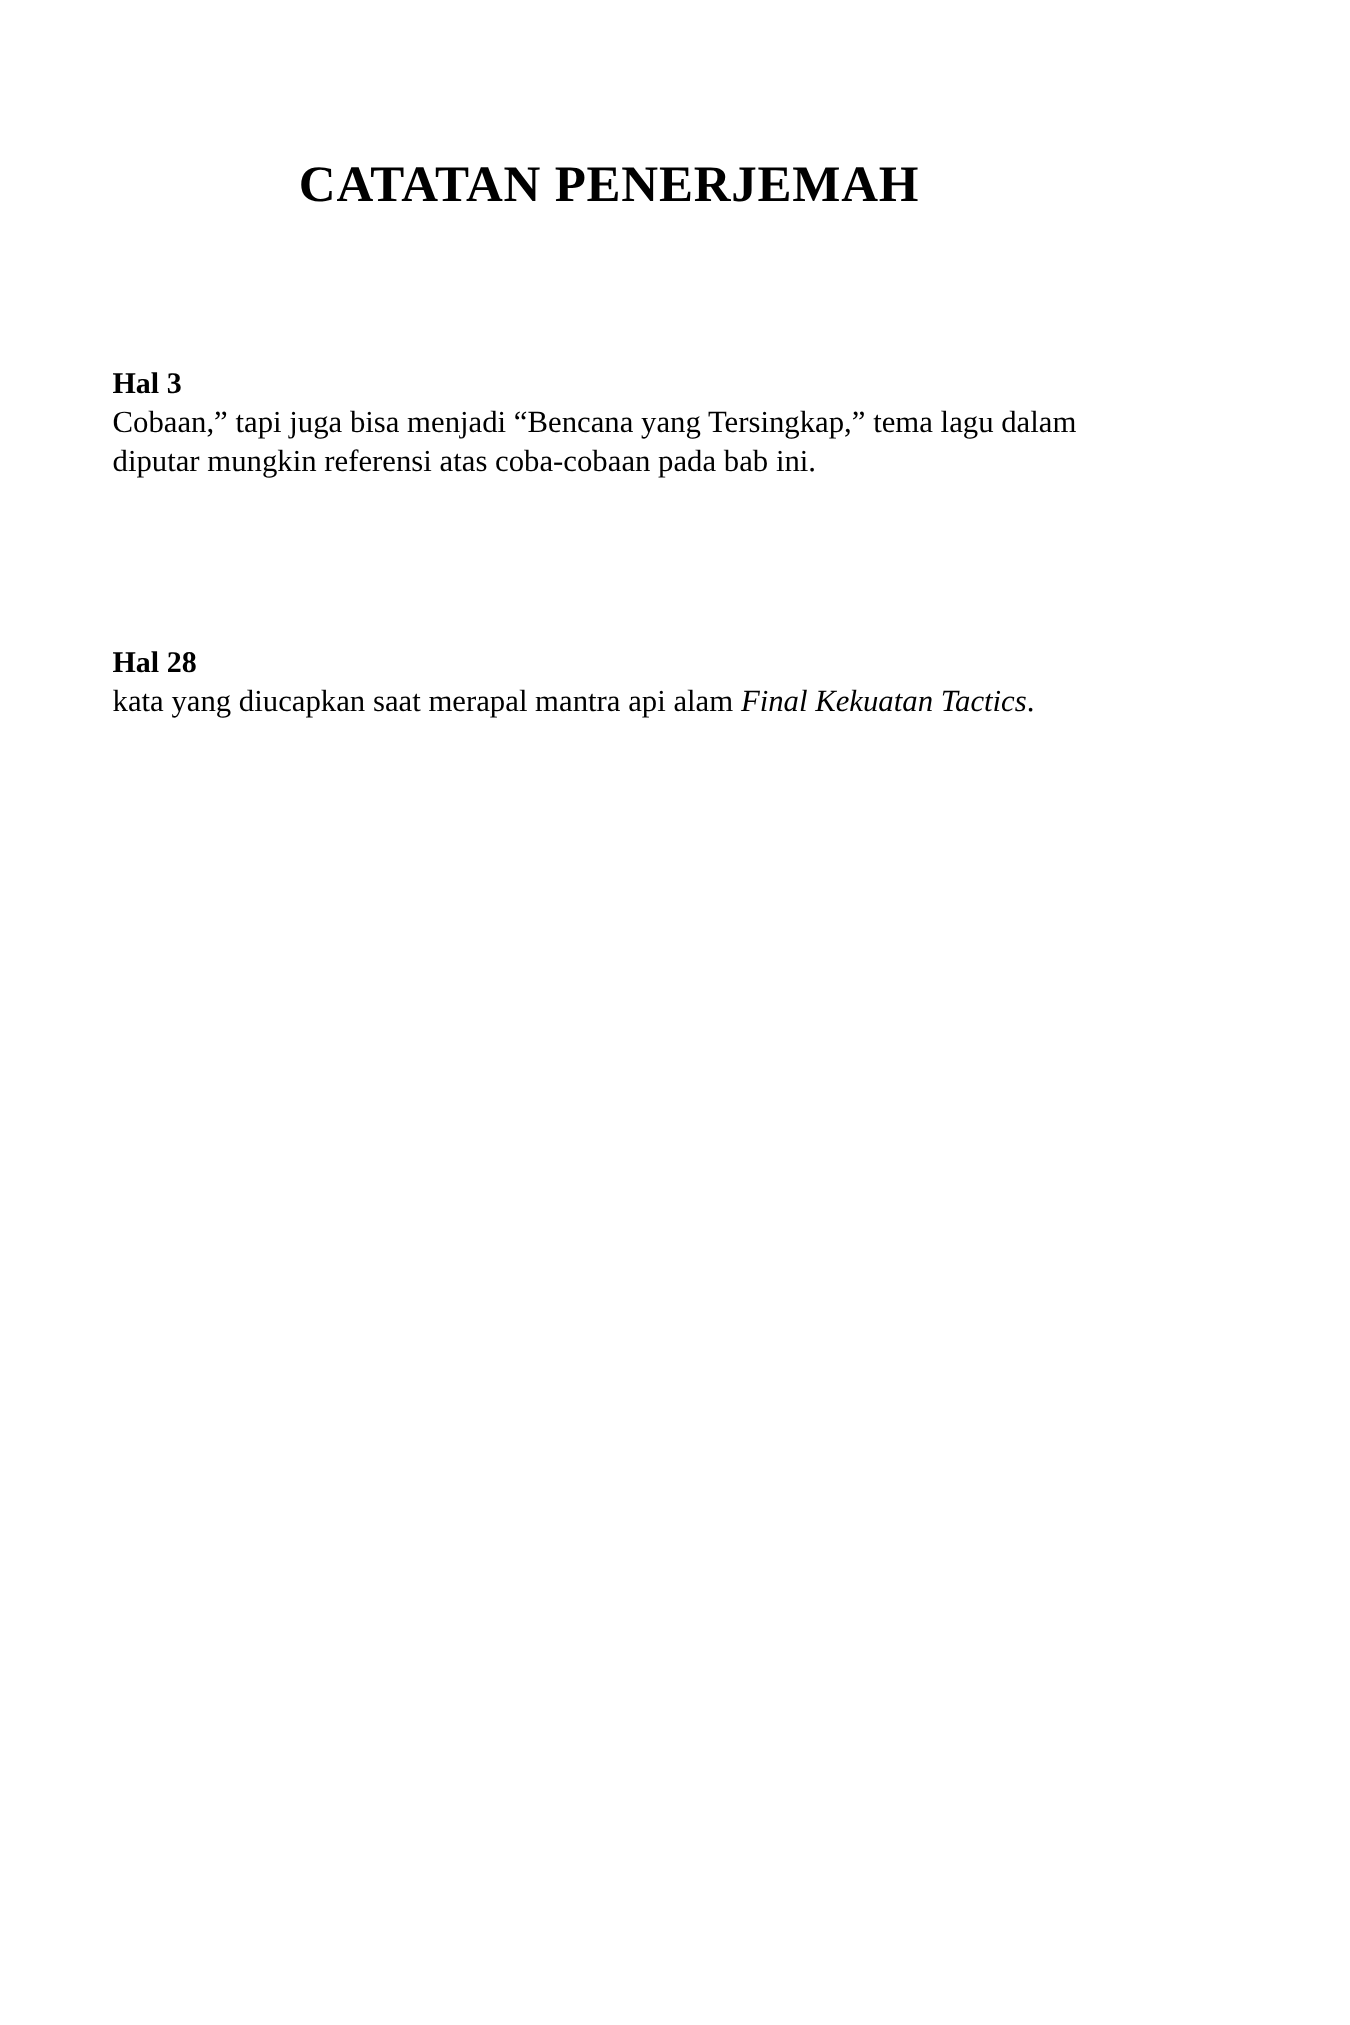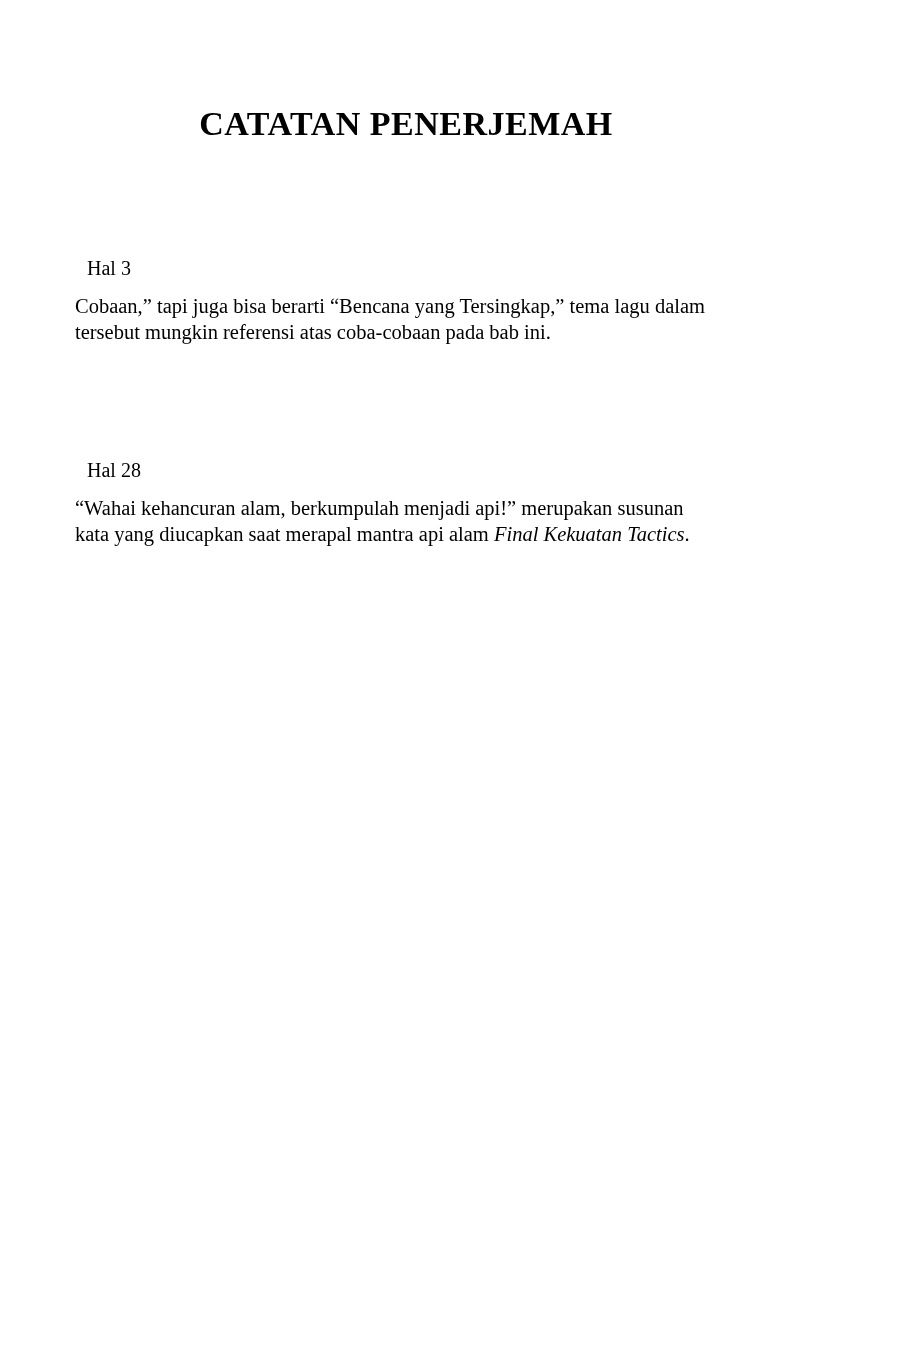--- a/index.html
+++ b/index.html
@@ -28,61 +28,58 @@
       line-height: 44px;
       margin: 0;
     }
     .note {
       position: absolute;
       left: 75px;
       width: 780px;
     }
     .note-heading {
       font-family: "Liberation Serif", "DejaVu Serif", serif;
-      font-weight: normal;
+      font-weight: bold;
       font-size: 20px;
       line-height: 26px;
-      margin: 12px;
+      margin: 0;
     }
     .note-body {
       font-family: "Liberation Serif", "DejaVu Serif", serif;
       font-size: 20.5px;
       line-height: 26px;
       margin: 0;
     }
     .note-line {
       display: block;
       white-space: nowrap;
     }
     .it {
       font-style: italic;
     }
     .note-1 { top: 243px; }
-    .note-2 { top: 445px; }
+    .note-2 { top: 429px; }
   </style>
 </head>
 <body>
 
 <h1 class="page-title">CATATAN PENERJEMAH</h1>
 
 <section class="note note-1">
   <h2 class="note-heading">Hal 3</h2>
   <p class="note-body">
     <span class="note-line">
-      <span>Cobaan,” tapi juga bisa berarti “Bencana yang Tersingkap,” tema lagu dalam</span>
+      <span>Cobaan,” tapi juga bisa menjadi “Bencana yang Tersingkap,” tema lagu dalam</span>
     </span>
     <span class="note-line">
-      <span>tersebut mungkin referensi atas coba-cobaan pada bab ini.</span>
+      <span>diputar mungkin referensi atas coba-cobaan pada bab ini.</span>
     </span>
   </p>
 </section>
 
 <section class="note note-2">
   <h2 class="note-heading">Hal 28</h2>
   <p class="note-body">
     <span class="note-line">
-      <span>“Wahai kehancuran alam, berkumpulah menjadi api!” merupakan susunan</span>
-    </span>
-    <span class="note-line">
       <span>kata yang diucapkan saat merapal mantra api alam </span><span class="it">Final Kekuatan Tactics</span><span>.</span>
     </span>
   </p>
 </section>
 
 </body></html>

